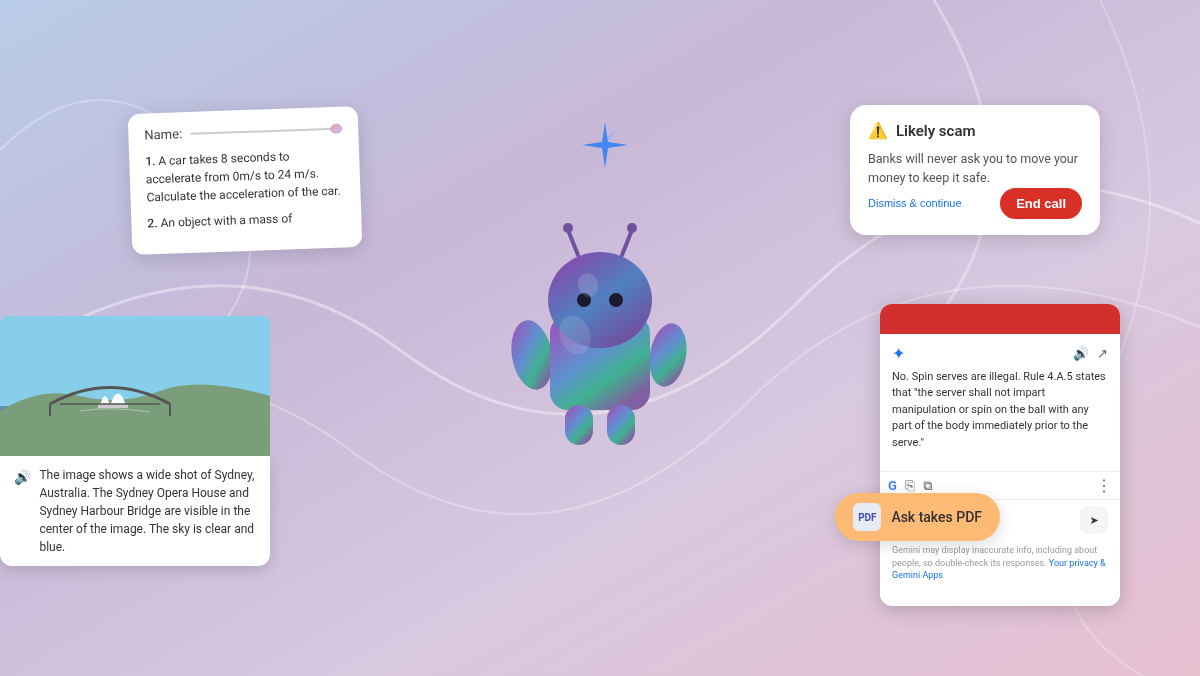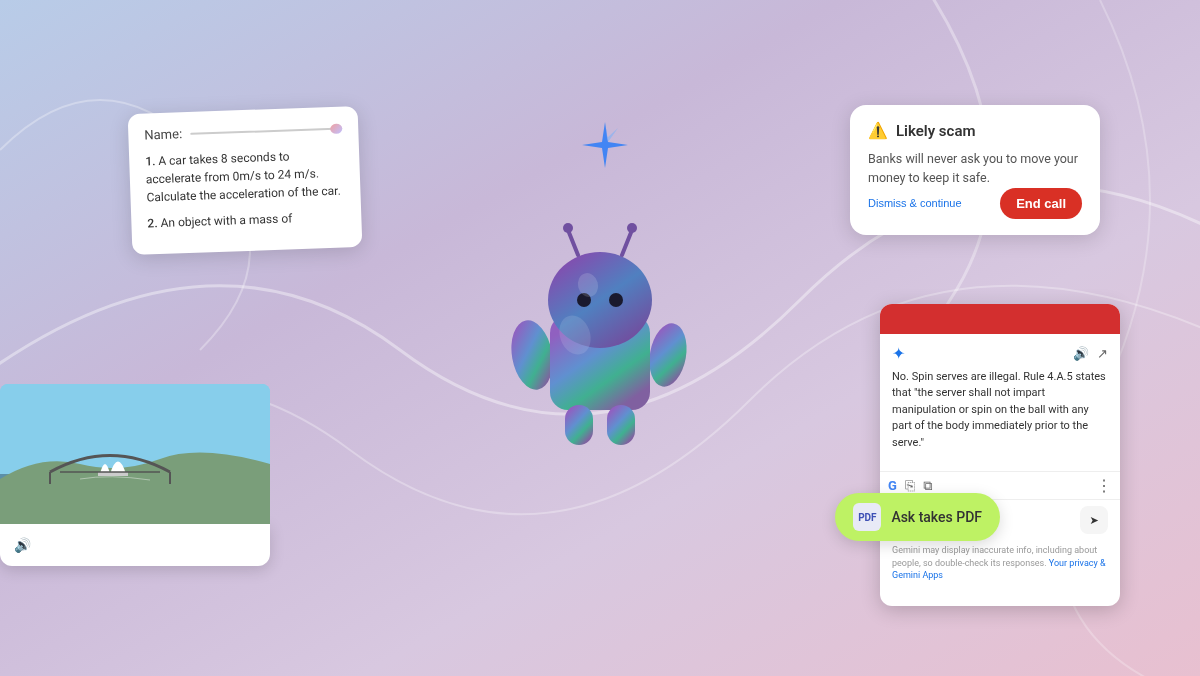--- a/index.html
+++ b/index.html
@@ -267,21 +267,21 @@
       font-size: 11px;
       color: #333;
       cursor: pointer;
     }
 
     
     .card-ask-pdf {
       position: absolute;
       bottom: 135px;
       right: 200px;
-      background: #bef264;
+      background: #fdba74;
       border-radius: 24px;
       padding: 10px 18px;
       display: flex;
       align-items: center;
       gap: 10px;
       box-shadow: 0 4px 15px rgba(0,0,0,0.15);
       z-index: 6;
       font-size: 14px;
       font-weight: 500;
       color: #333;
@@ -427,20 +427,21 @@
       <path d="M50 88 Q110 55 170 88" fill="none" stroke="#555" stroke-width="3"></path>
       <line x1="50" y1="88" x2="50" y2="100" stroke="#555" stroke-width="2"></line>
       <line x1="170" y1="88" x2="170" y2="100" stroke="#555" stroke-width="2"></line>
       <line x1="60" y1="88" x2="160" y2="88" stroke="#555" stroke-width="1.5"></line>
 
       <path d="M80 95 Q110 90 150 96" fill="none" stroke="rgba(255,255,255,0.4)" stroke-width="1"></path>
     </svg>
   </div>
   <div class="card-sydney-caption">
     <span class="audio-icon">🔊</span>
+    <span>The image shows a wide shot of Sydney, Australia. The Sydney Opera House and Sydney Harbour Bridge are visible in the center of the image. The sky is clear and blue.</span>
   </div>
 </div>
 
 <div class="card-scam">
   <div class="scam-header">
     <span class="scam-warning-icon">⚠️</span>
     <span class="scam-title">Likely scam</span>
   </div>
   <div class="scam-body">Banks will never ask you to move your money to keep it safe.</div>
   <div class="scam-actions">

